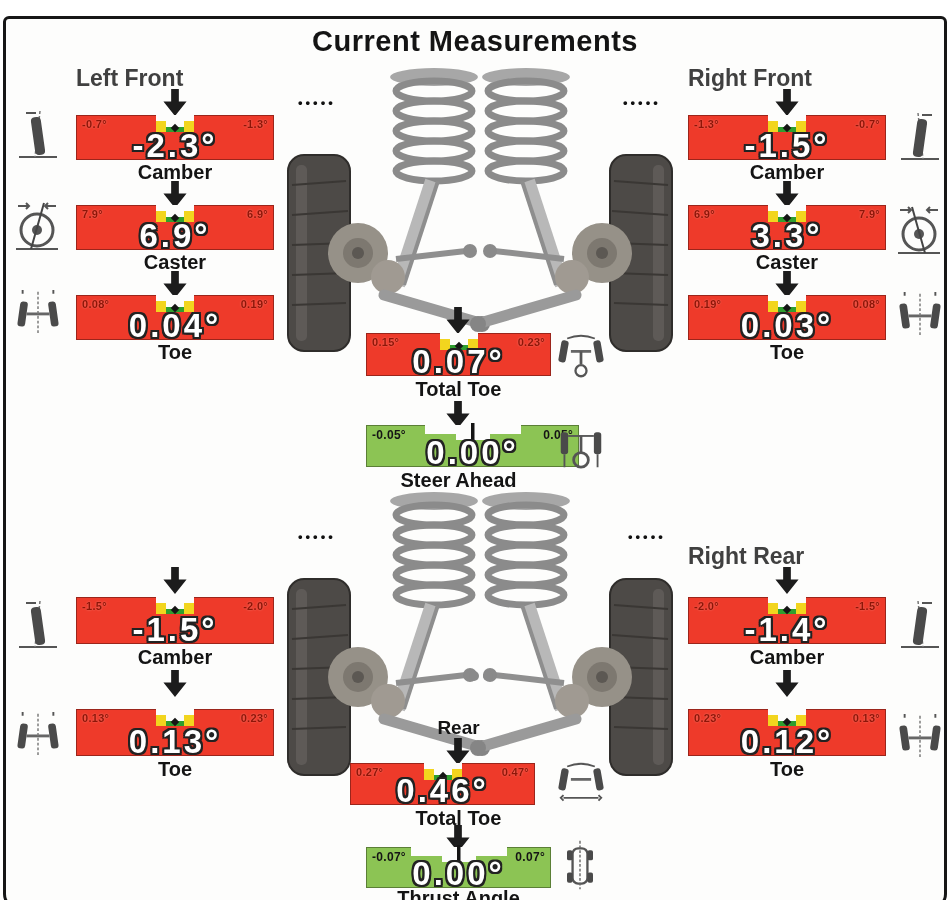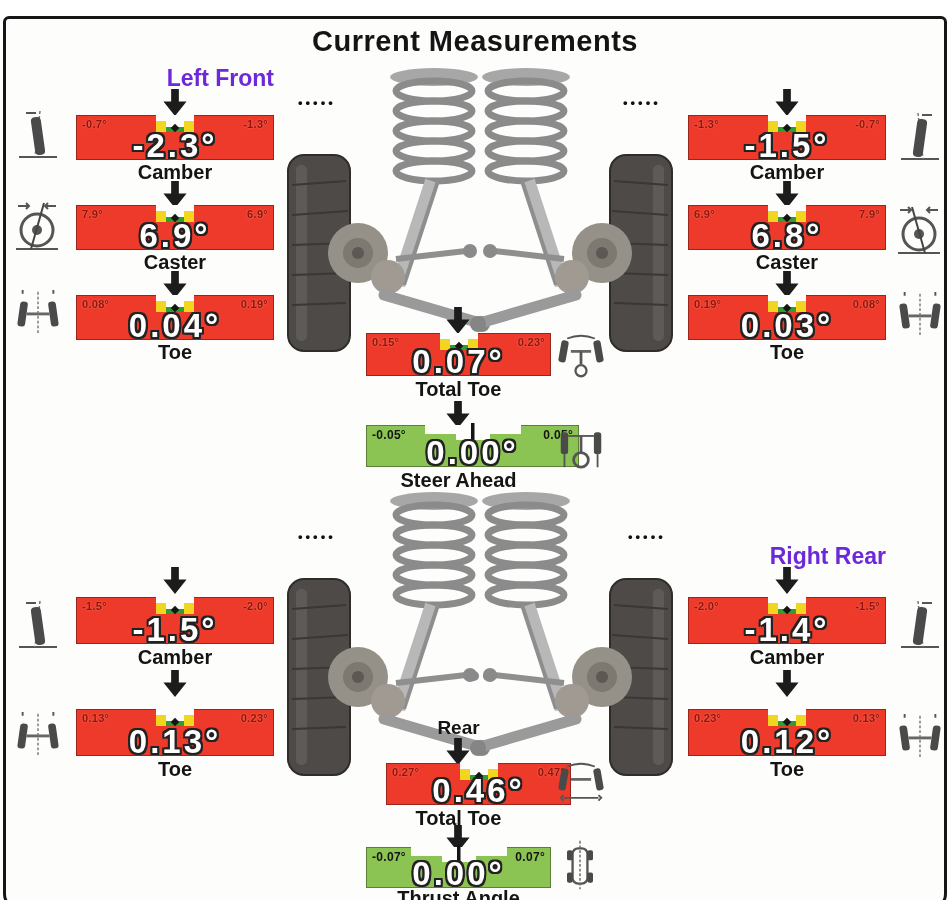--- a/index.html
+++ b/index.html
@@ -3,21 +3,21 @@
 <meta charset="utf-8">
 <style>
   html,body{margin:0;padding:0;background:#fff;}
   #stage{
     position:relative;width:944px;height:894px;margin:16px auto;
     background:#fdfdfc;border:3px solid #161616;border-radius:6px 6px 16px 16px;
     font-family:"Liberation Sans",sans-serif;overflow:hidden;box-sizing:border-box;
   }
   .title{position:absolute;left:0;top:6px;width:100%;text-align:center;
     font-size:29px;font-weight:bold;color:#141414;letter-spacing:0.5px;}
-  .section-label{position:absolute;text-align:right;font-size:23px;font-weight:bold;color:#6d28d9;}
+  .section-label{position:absolute;text-align:left;font-size:23px;font-weight:bold;color:#404040;}
   .mini-label{position:absolute;text-align:center;font-size:19px;font-weight:bold;color:#141414;}
   .metric{position:absolute;text-align:center;font-size:20px;font-weight:bold;color:#141414;}
   .bar{position:absolute;box-sizing:border-box;border:1px solid rgba(0,0,0,.35);}
   .bar.red{background:#ee3a2a;}
   .bar.green{background:#8cc454;}
   .lim{position:absolute;top:2px;font-size:11px;font-weight:bold;letter-spacing:0.3px;}
   .bar.red .lim{color:#8e1507;text-shadow:0 0 2px rgba(255,255,255,.35);}
   .bar.green .lim{color:#151515;font-size:12px;}
   .lim.l{left:5px;}
   .lim.r{right:5px;}
@@ -150,20 +150,21 @@
     <div class="notch">
         <i class="y l"></i>
         <i class="y r"></i>
         <i class="g"></i>
         <i class="pin"></i>
       </div>
     <div class="val">0.04°</div>
   </div>
   <div class="metric" style="left:70px;top:322px;width:198px">Toe</div>
 
+  <div class="section-label" style="left:682px;top:46px;width:198px">Right Front</div>
   <div class="arrow" style="left:769px;top:70px">
     <svg viewBox="0 0 24 28">
         <path d="M8 0h8v13h8L12 28 0 13h8z" fill="#1c1c1c"></path>
       </svg>
     </div>
 
   <div class="bar red" style="left:682px;top:96px;width:198px;height:45px">
     <span class="lim l">-1.3°</span>
     <span class="lim r">-0.7°</span>
     <div class="notch">
@@ -183,21 +184,21 @@
 
   <div class="bar red" style="left:682px;top:186px;width:198px;height:45px">
     <span class="lim l">6.9°</span>
     <span class="lim r">7.9°</span>
     <div class="notch">
         <i class="y l"></i>
         <i class="y r"></i>
         <i class="g"></i>
         <i class="pin"></i>
       </div>
-    <div class="val">6.8°</div>
+    <div class="val">3.3°</div>
   </div>
   <div class="metric" style="left:682px;top:232px;width:198px">Caster</div>
   <div class="arrow" style="left:769px;top:252px">
     <svg viewBox="0 0 24 28">
         <path d="M8 0h8v13h8L12 28 0 13h8z" fill="#1c1c1c"></path>
       </svg>
     </div>
 
   <div class="bar red" style="left:682px;top:276px;width:198px;height:45px">
     <span class="lim l">0.19°</span>
@@ -341,21 +342,21 @@
   </div>
   <div class="metric" style="left:682px;top:739px;width:198px">Toe</div>
 
   <div class="mini-label" style="left:360px;top:698px;width:185px">Rear</div>
   <div class="arrow" style="left:440px;top:719px">
     <svg viewBox="0 0 24 28">
         <path d="M8 0h8v13h8L12 28 0 13h8z" fill="#1c1c1c"></path>
       </svg>
     </div>
 
-  <div class="bar red" style="left:380px;top:744px;width:185px;height:42px">
+  <div class="bar red" style="left:344px;top:744px;width:185px;height:42px">
     <span class="lim l">0.27°</span>
     <span class="lim r">0.47°</span>
     <div class="notch">
         <i class="y l"></i>
         <i class="y r"></i>
         <i class="g"></i>
         <i class="pin"></i>
       </div>
     <div class="val">0.46°</div>
   </div>

